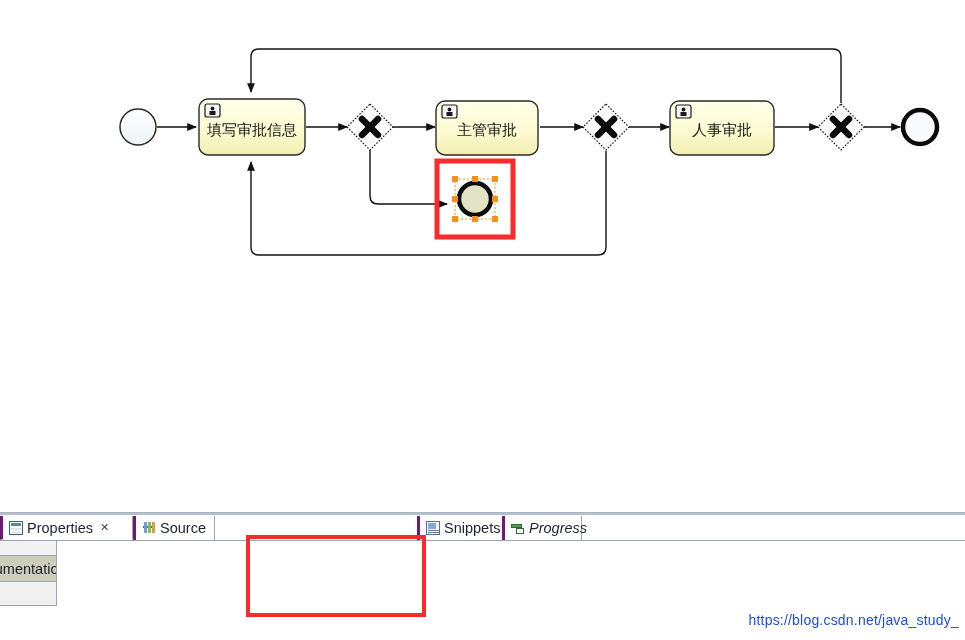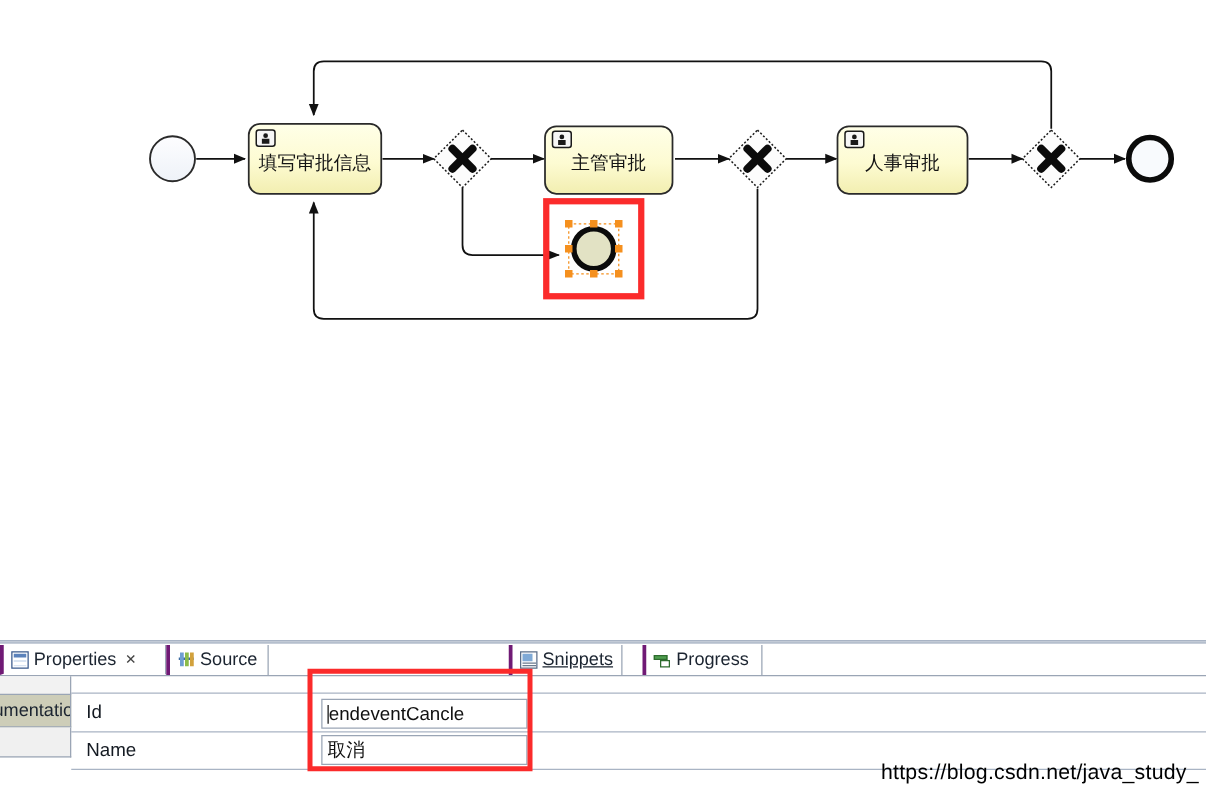--- a/index.html
+++ b/index.html
@@ -207,22 +207,22 @@
     border: 4px solid #fb2b2b;
     box-sizing: border-box;
     pointer-events: none;
   }
 
   
   #watermark {
     position: absolute;
     right: 6px;
     bottom: 12px;
-    font-size: 17px;
-    color: #000000;
+    font-size: 14px;
+    color: #1d4ed8;
     letter-spacing: 0.2px;
     white-space: nowrap;
   }
 </style>
 </head>
 <body>
 
 <div id="diagram-canvas">
   <svg id="diagram-svg" width="965" height="512" viewBox="0 0 965 512">
     <defs>
@@ -347,59 +347,40 @@
       <span class="tab-label">Properties</span>
       <span class="tab-close">✕</span>
     </div>
 
     <div class="tab" style="left:133px; width:82px;">
       <span class="ico ico-servers"></span>
       <span class="tab-label">Source</span>
     </div>
 
 
-    <div class="tab" style="left:407px; width:91px;text-decoration:underline;">
+    <div class="tab" style="left:417px; width:91px;">
       <span class="ico ico-snippets"></span>
       <span class="tab-label">Snippets</span>
     </div>
 
-    <div class="tab" style="left:514px; width:96px;">
+    <div class="tab" style="left:502px; width:80px;font-style:italic;">
       <span class="ico ico-progress"></span>
       <span class="tab-label">Progress</span>
     </div>
   </div>
 
   <div id="side-tabs">
     <div class="side-tab t-general">
       <span></span>
     </div>
     <div class="side-tab t-doc">
       <span>Documentation</span>
     </div>
     <div class="side-tab t-extra">
       <span></span>
     </div>
   </div>
 
-  <div id="form-area">
-
-    <div class="form-row" style="top:0px;   height:14px;"></div>
-    <div class="form-row" style="top:14px;  height:31px;"></div>
-    <div class="form-row" style="top:45px;  height:30px;"></div>
-    <div class="form-row" style="top:75px;  height:25px;"></div>
-
-    <div class="form-label" style="left:12px; top:20px;">Id</div>
-    <div class="form-label" style="left:12px; top:51px;">Name</div>
-
-    <div class="field-box" style="left:200px; top:18px; width:165px; height:24px;">
-      <span class="caret"></span>
-        <span>endeventCancle</span>
-    </div>
-    <div class="field-box" style="left:200px; top:47px; width:165px; height:24px;">
-      <span>取消</span>
-    </div>
-
-  </div>
 </div>
 
 <div id="field-highlight"></div>
 
 <div id="watermark">https://blog.csdn.net/java_study_</div>
 
 </body></html>

